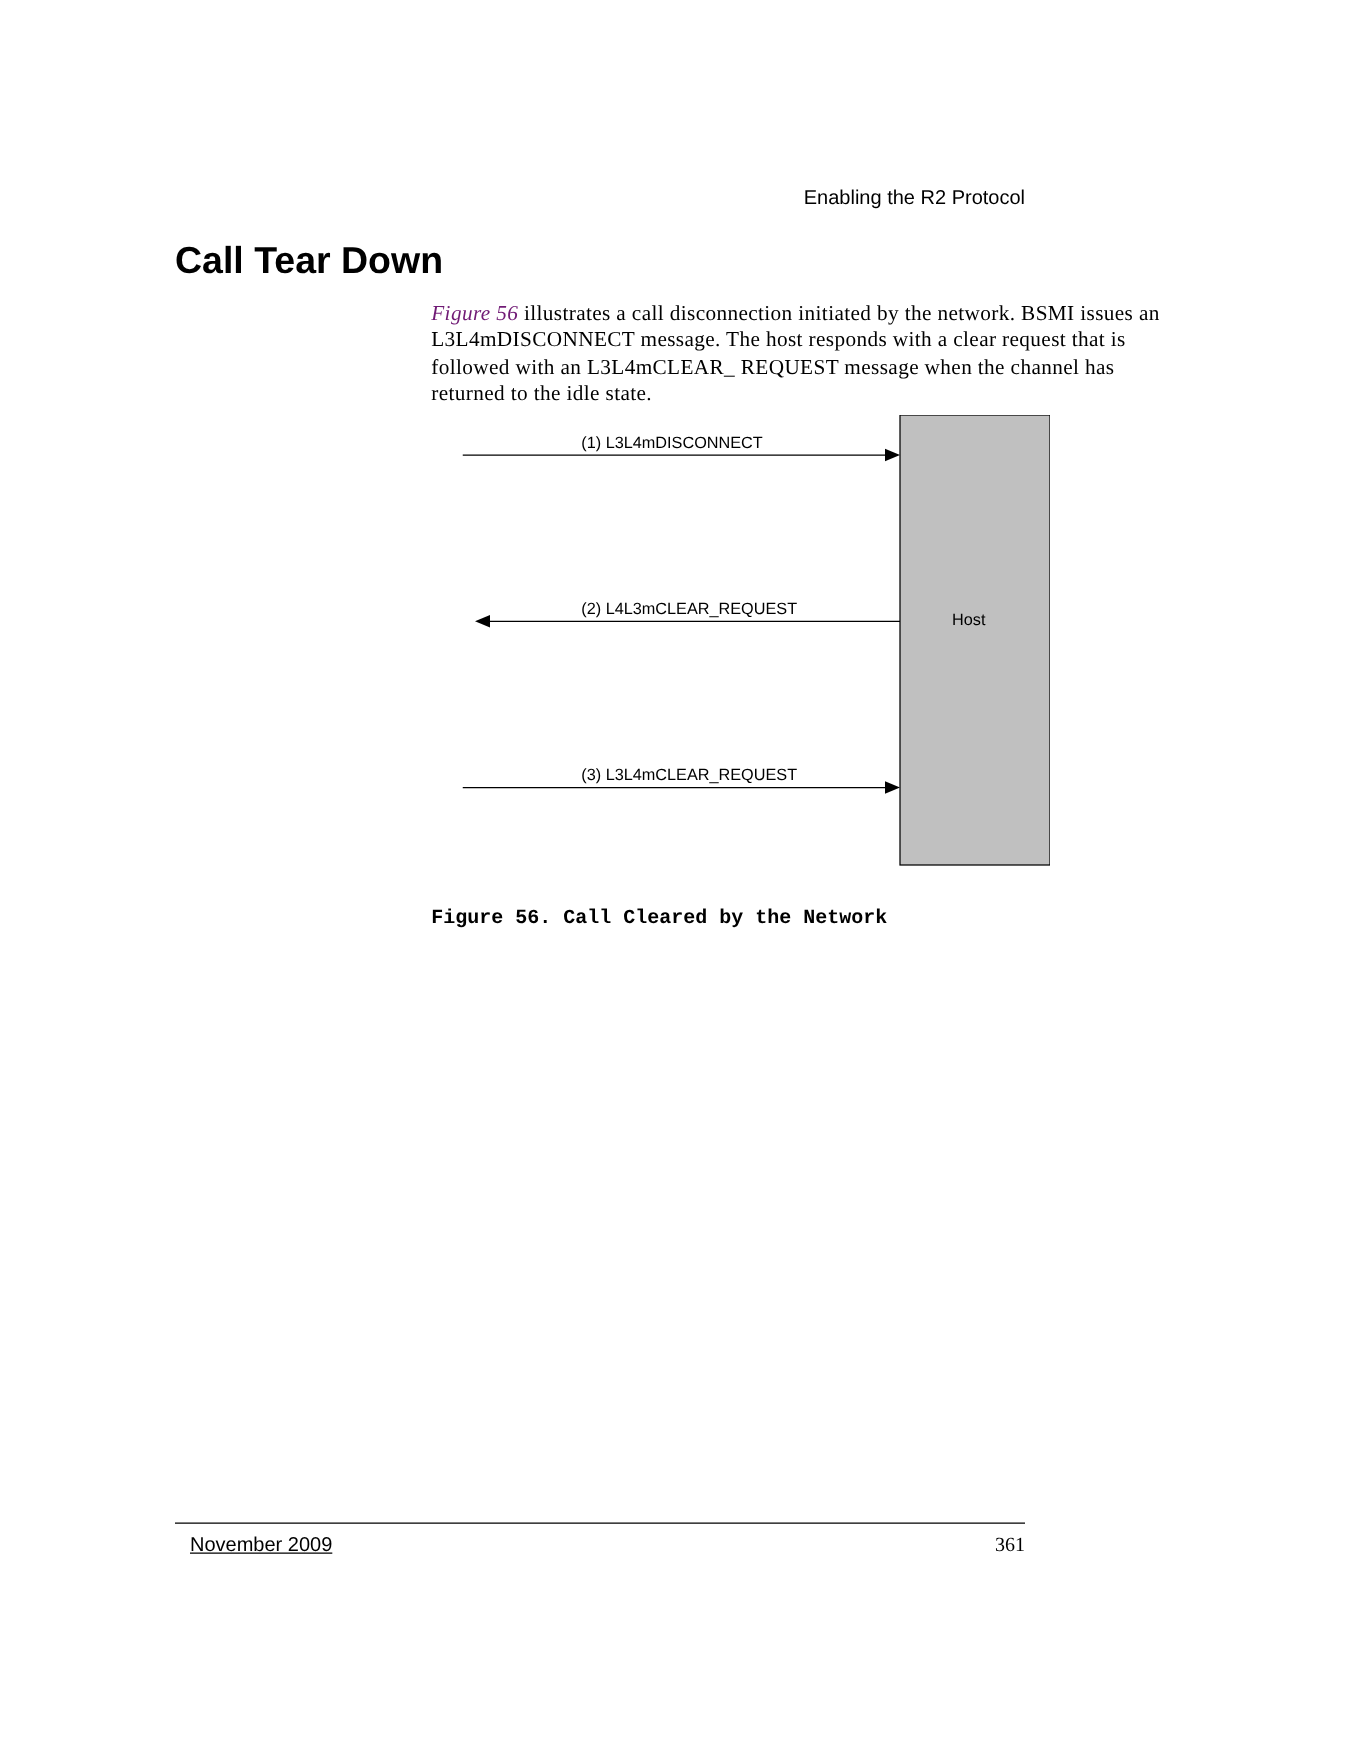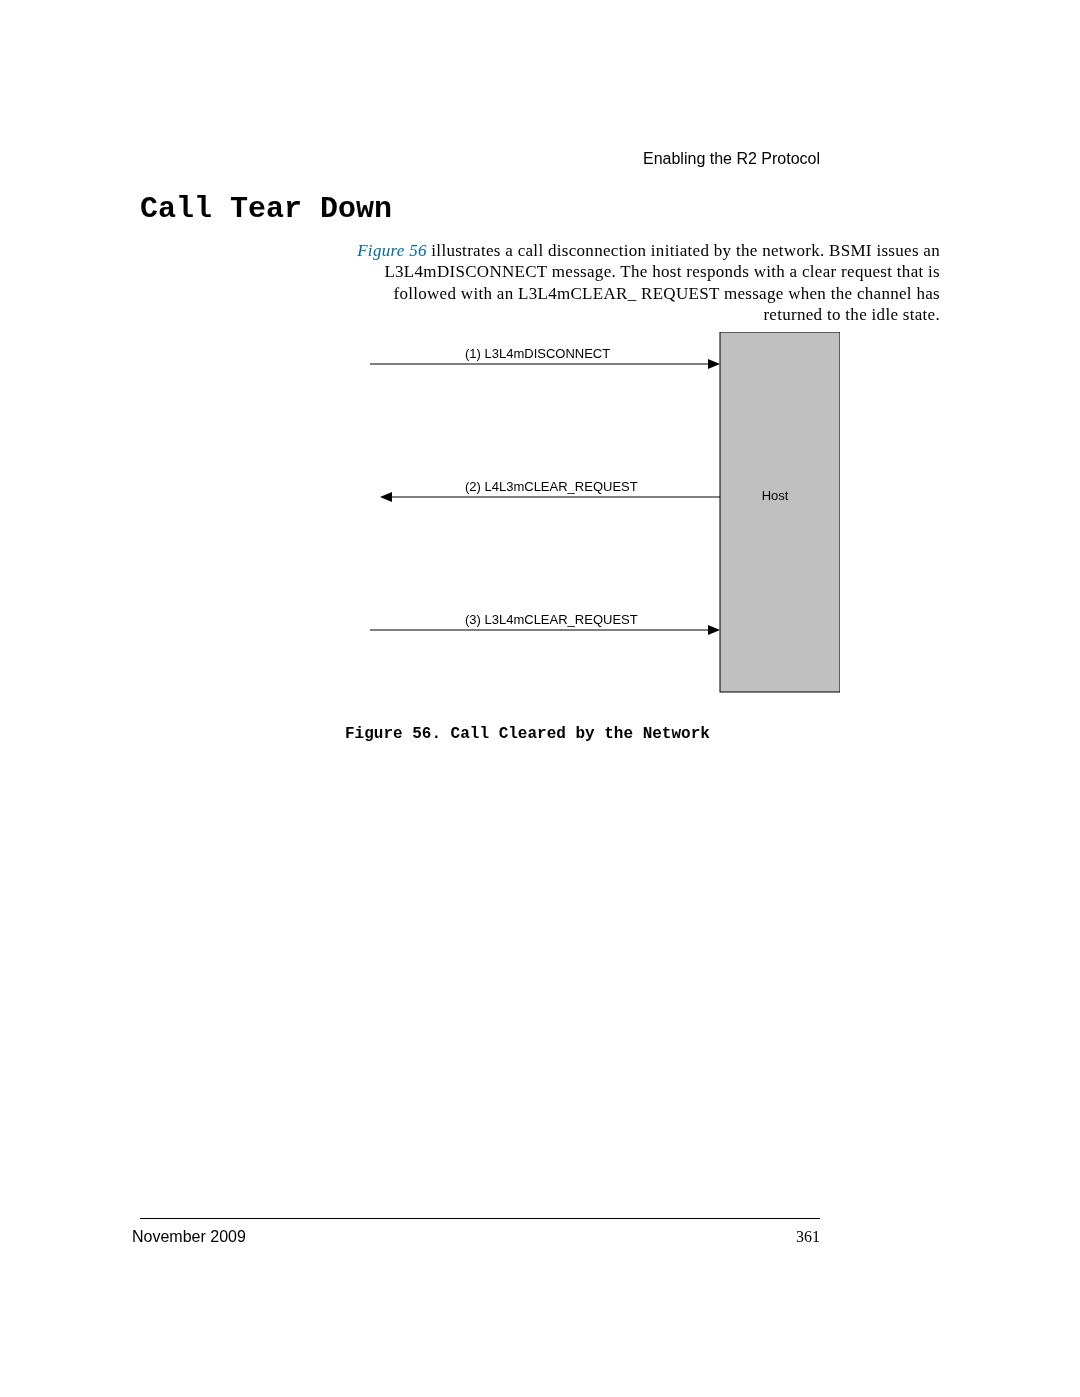--- a/index.html
+++ b/index.html
@@ -7,49 +7,48 @@
     padding: 0;
     background: #fff;
     font-family: "Times New Roman", Times, serif;
     color: #000;
   }
   .page {
     width: 960px;
     height: 1397px;
     position: relative;
     box-sizing: border-box;
-    text-align: right;
   }
   .header-right {
     position: absolute;
     top: 150px;
     right: 140px;
     font-family: Arial, Helvetica, sans-serif;
     font-size: 16px;
   }
   .section-title {
     position: absolute;
     top: 192px;
     left: 140px;
-    font-family: Liberation Mono, monospace;
+    font-family: Liberation Sans, sans-serif;
     font-weight: bold;
     font-size: 30px;
   }
   .body-text {
     position: absolute;
     top: 240px;
     left: 345px;
     width: 595px;
     font-family: Georgia, "Times New Roman", serif;
     font-size: 17px;
     line-height: 1.25;
     letter-spacing: 0.3px;
   }
   .link-text {
-    color: #0369a1;
+    color: #701a75;
     font-style: italic;
   }
   .diagram {
     position: absolute;
     top: 332px;
     left: 370px;
     width: 470px;
     height: 370px;
   }
   .diagram svg {
@@ -71,24 +70,25 @@
   }
   .footer-rule {
     position: absolute;
     left: 140px;
     right: 140px;
     top: 1218px;
     border-top: 1px solid #000;
   }
   .footer-left {
     position: absolute;
-    left: 132px;
+    left: 152px;
     top: 1228px;
     font-family: Arial, Helvetica, sans-serif;
     font-size: 16px;
+    text-decoration: underline;
   }
   .footer-right {
     position: absolute;
     right: 140px;
     top: 1228px;
     font-family: Liberation Serif, serif;
     font-size: 16px;
   }
 </style>
 </head>

